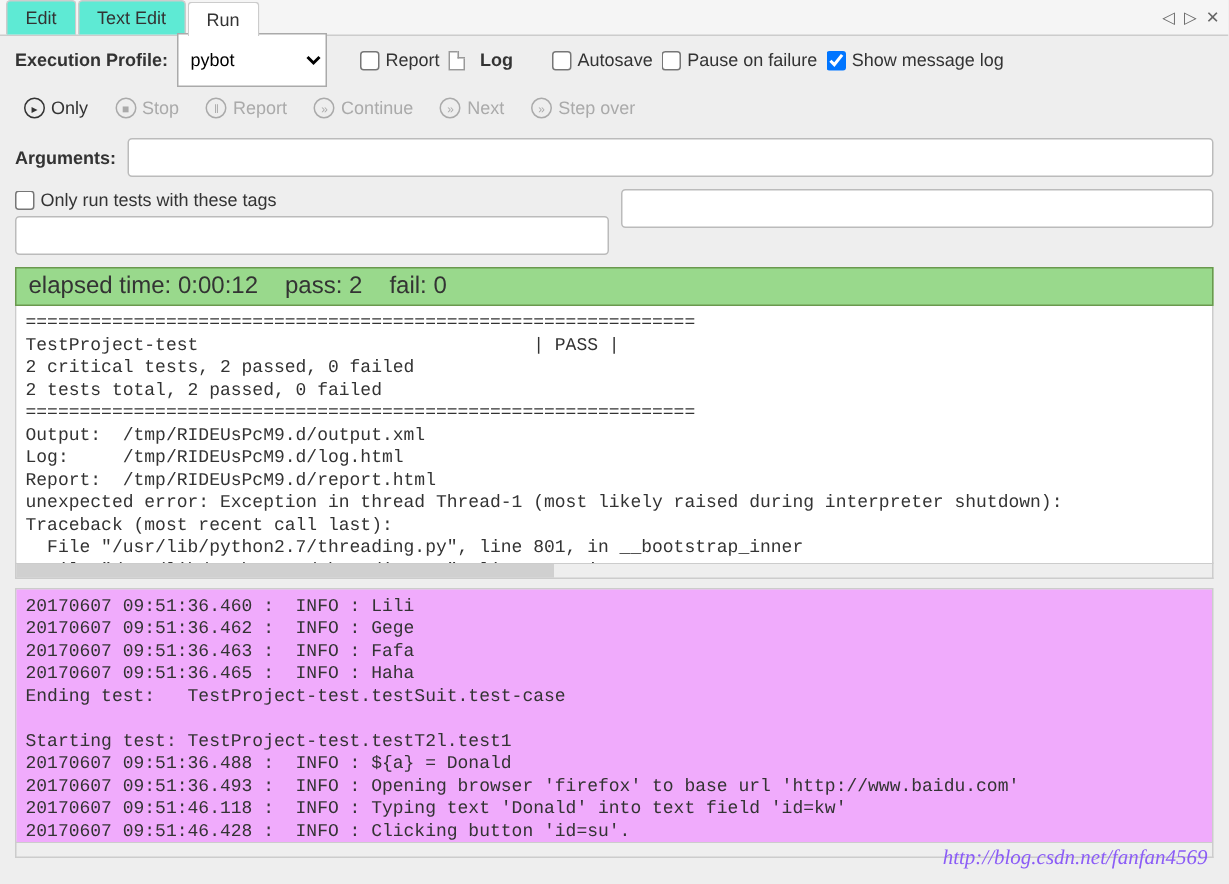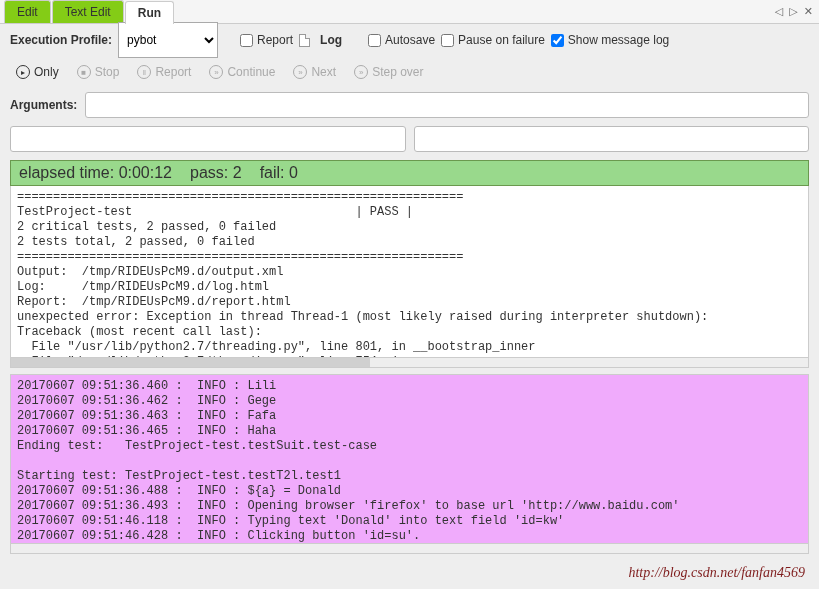--- a/index.html
+++ b/index.html
@@ -1,20 +1,20 @@
 <!DOCTYPE html>
 <html><head>
 <meta charset="utf-8">
 <style>
 * { box-sizing: border-box; margin: 0; padding: 0; }
 body { font-family: "Segoe UI", Tahoma, sans-serif; font-size: 12px; color: #333; background: #eeeeee; width: 819px; height: 589px; overflow: hidden; position: relative; }
 
 .tabbar { display: flex; align-items: center; height: 24px; background: #f5f5f5; border-bottom: 1px solid #ccc; padding-left: 4px; }
-.tab { padding: 3px 12px; border: 1px solid #ccc; border-bottom: none; background: #84cc16; margin-right: 1px; cursor: pointer; height: 23px; line-height: 16px; border-top-left-radius: 3px; border-top-right-radius: 3px; }
-.tab.active { background: #fff; font-weight: 700; position: relative; top: 1px; }
+.tab { padding: 3px 12px; border: 1px solid #ccc; border-bottom: none; background: #5eead4; margin-right: 1px; cursor: pointer; height: 23px; line-height: 16px; border-top-left-radius: 3px; border-top-right-radius: 3px; }
+.tab.active { background: #fff; font-weight: 400; position: relative; top: 1px; }
 .tabbar-right { margin-left: auto; display: flex; gap: 6px; padding-right: 6px; color: #666; font-size: 11px; }
 .tabbar-right span { cursor: pointer; }
 
 .toolbar { display: flex; align-items: center; height: 32px; padding: 0 10px; gap: 6px; background: #eee; }
 .label { color: #333; font-weight: bold; }
 .select { height: 36px; width: 100px; background: #fff; border: 1px solid #aaa; padding: 0 4px; font-family: inherit; font-size: 12px; }
 .chk { display: inline-flex; align-items: flex-end; gap: 4px; }
 input[type=checkbox] { width: 13px; height: 13px; }
 
 .iconbtn { display: inline-flex; align-items: center; gap: 4px; padding: 2px 6px; border-radius: 3px; color: #333; }
@@ -28,21 +28,21 @@
 .tagcol { flex: 1; display: flex; flex-direction: column; gap: 4px; }
 .taginput { height: 26px; border: 1px solid #bbb; border-radius: 3px; background: #fff; padding: 0 6px; font-family: inherit; font-size: 12px; }
 
 .statusbar { margin: 4px 10px 0; background: #99d98c; border: 1px solid #6a994e; padding: 3px 8px; font-size: 16px; display: flex; gap: 18px; }
 
 .output { margin: 0 10px; background: #fff; border: 1px solid #ccc; border-top: none; font-family: "Courier New", monospace; font-size: 12px; line-height: 15px; white-space: pre; overflow: auto; padding: 4px 6px; height: 172px; }
 .scroll-fake { height: 10px; margin: 0 10px 6px; background: linear-gradient(to right, #d0d0d0 0%, #d0d0d0 45%, #eee 45%, #eee 100%); border: 1px solid #ccc; border-top: none; }
 
 .messages { margin: 0 10px 0; background: #f0abfc; border: 1px solid #ccc; font-family: "Courier New", monospace; font-size: 12px; line-height: 15px; white-space: pre; overflow: auto; padding: 4px 6px; height: 170px; }
 
-.watermark { position: absolute; bottom: 8px; right: 14px; color: #7f1d1d; font-family: Georgia, serif; font-size: 14px; font-style: italic; }
+.watermark { position: absolute; bottom: 8px; right: 14px; color: #8b5cf6; font-family: Georgia, serif; font-size: 14px; font-style: italic; }
 .doc-icon { display: inline-block; width: 11px; height: 13px; border: 1px solid #999; background: #fff; position: relative; }
 .doc-icon::after { content: ""; position: absolute; top: -1px; right: -1px; width: 4px; height: 4px; background: #eee; border-left: 1px solid #999; border-bottom: 1px solid #999; }
 </style>
 </head>
 <body>
 
 <div class="tabbar">
   <div class="tab">Edit</div>
   <div class="tab">Text Edit</div>
   <div class="tab active">Run</div>
@@ -107,20 +107,24 @@
     </span>
 </div>
 
 <div class="argrow">
   <span class="label">Arguments:</span>
   <input class="arginput" type="text" style="">
 </div>
 
 <div class="tagrow">
   <div class="tagcol">
+    <label class="chk">
+        <input type="checkbox" style="">
+        <span>Only run tests with these tags</span>
+      </label>
     <input class="taginput" type="text" style="">
   </div>
   <div class="tagcol">
     <input class="taginput" type="text" style="">
   </div>
 </div>
 
 <div class="statusbar">
   <span><span>elapsed time:</span> <span>0:00:12</span></span>
   <span><span>pass:</span> <span>2</span></span>

